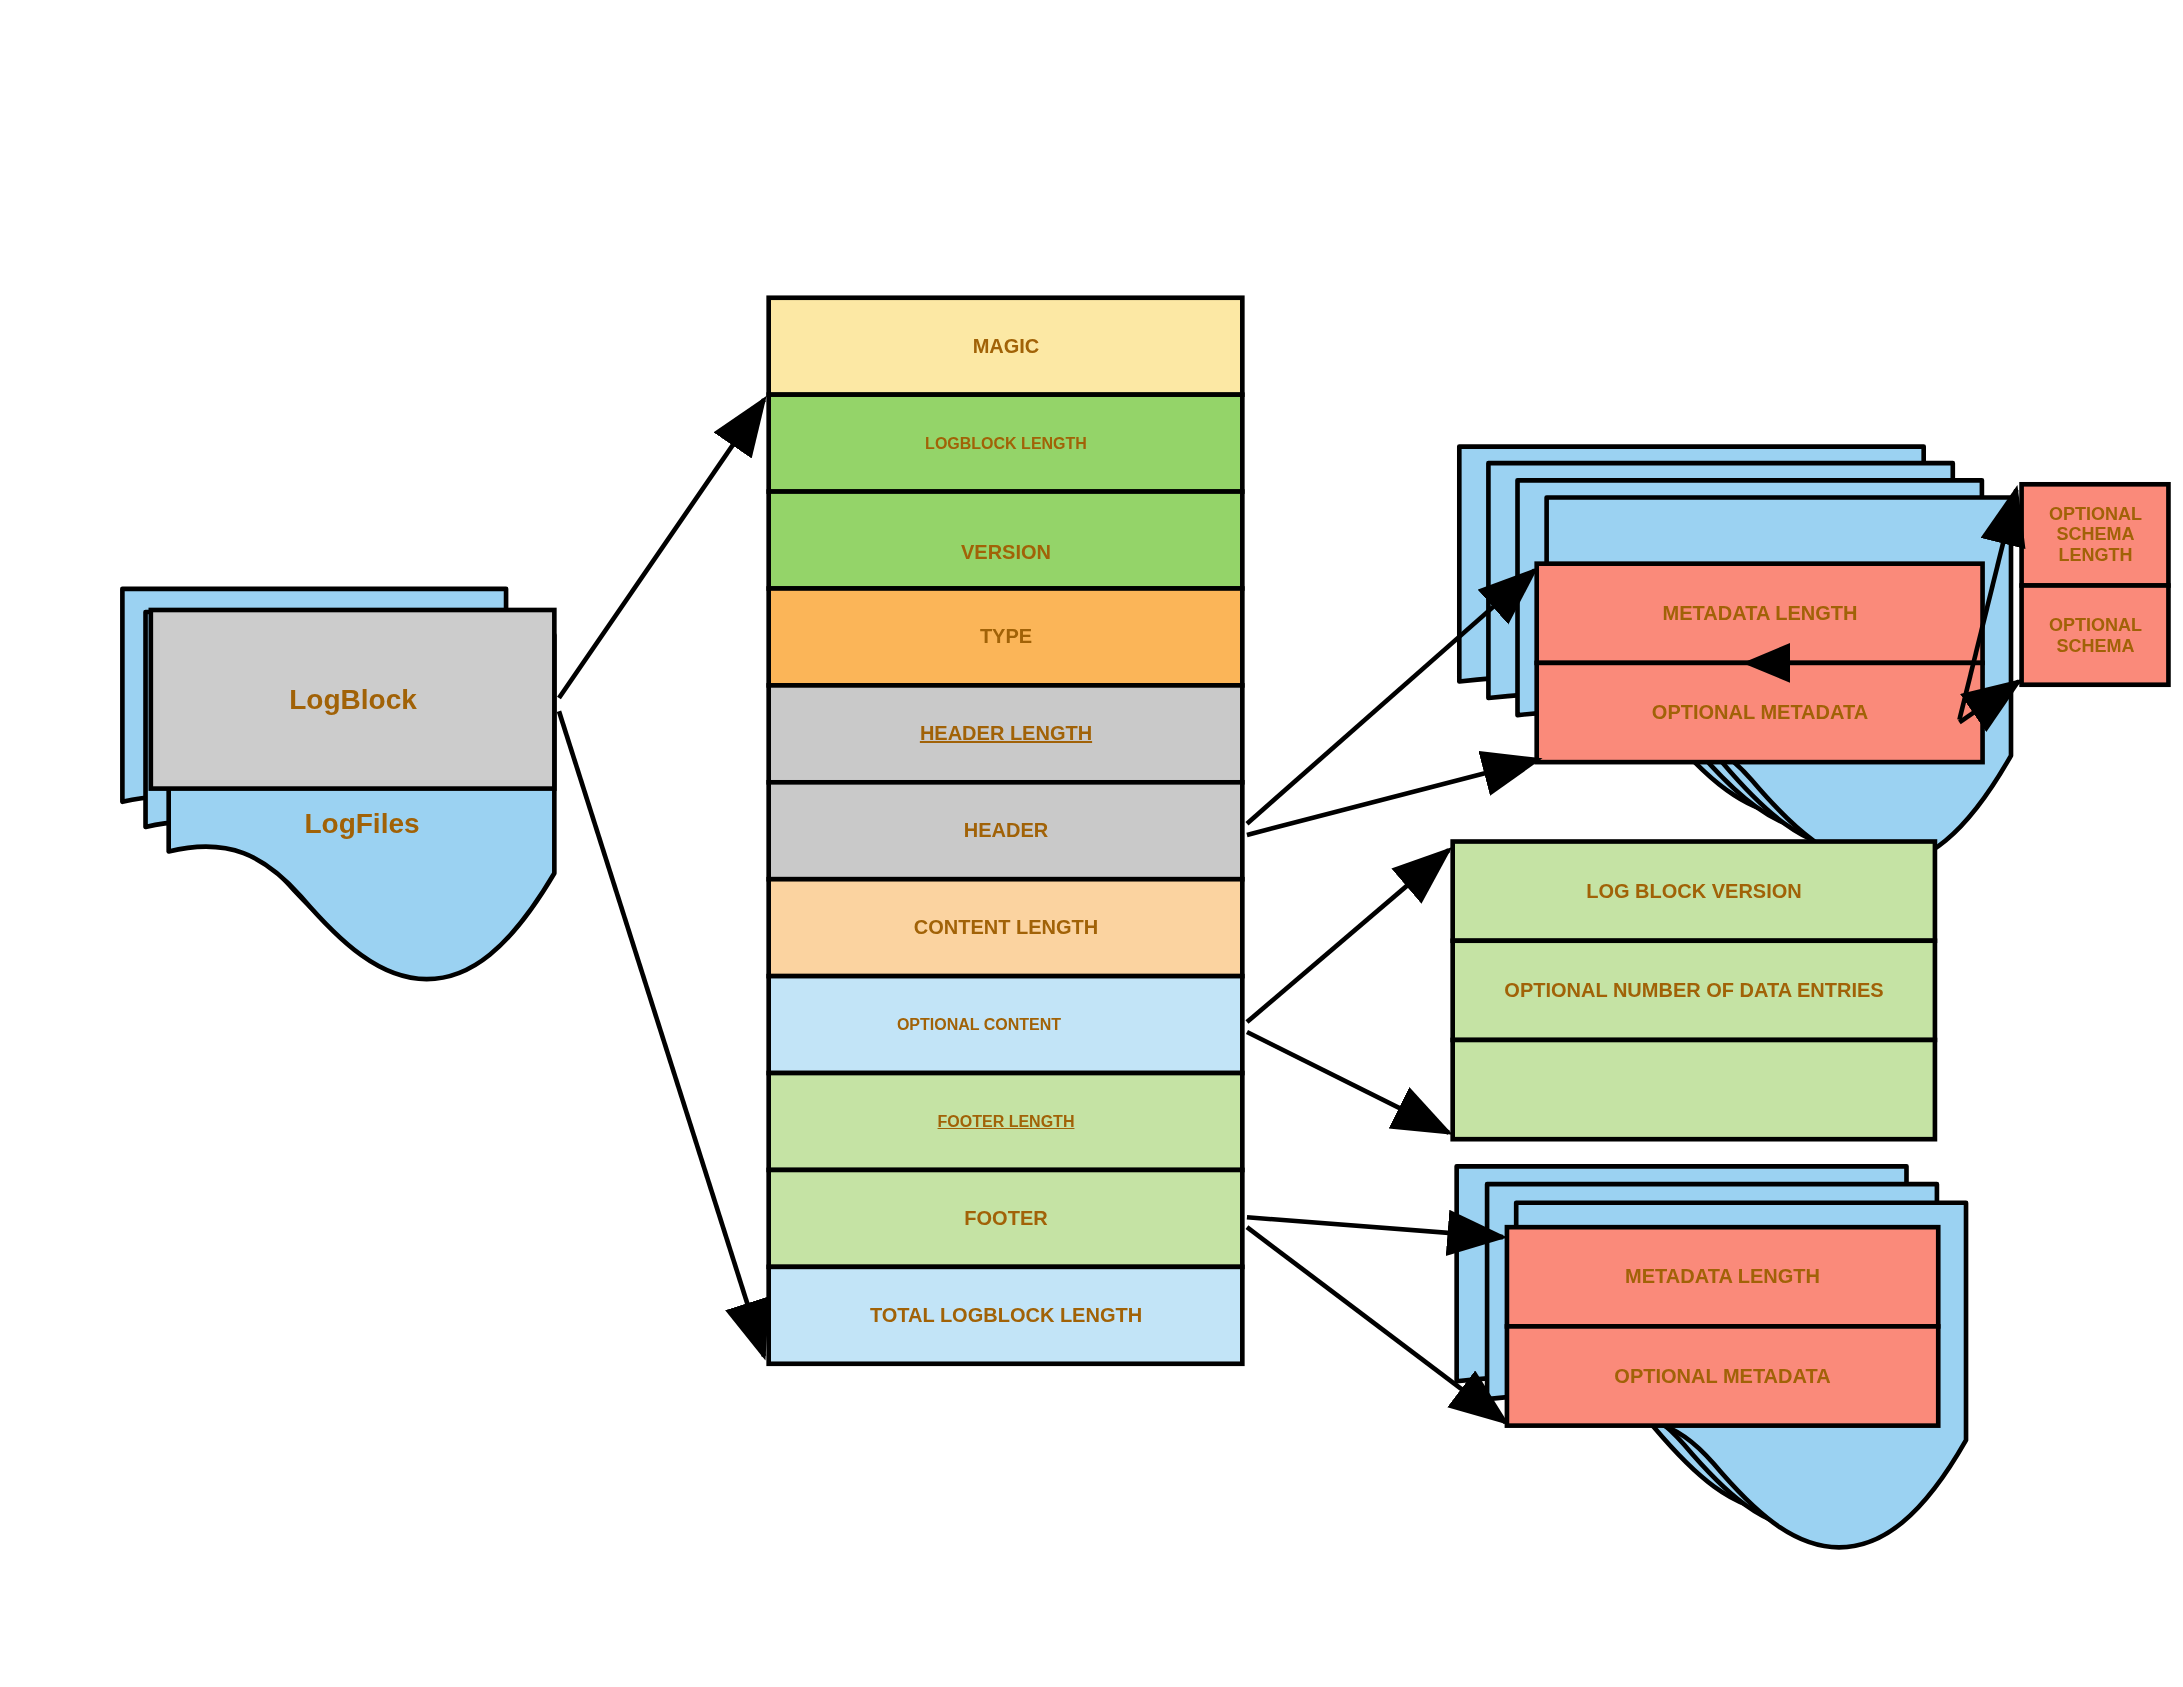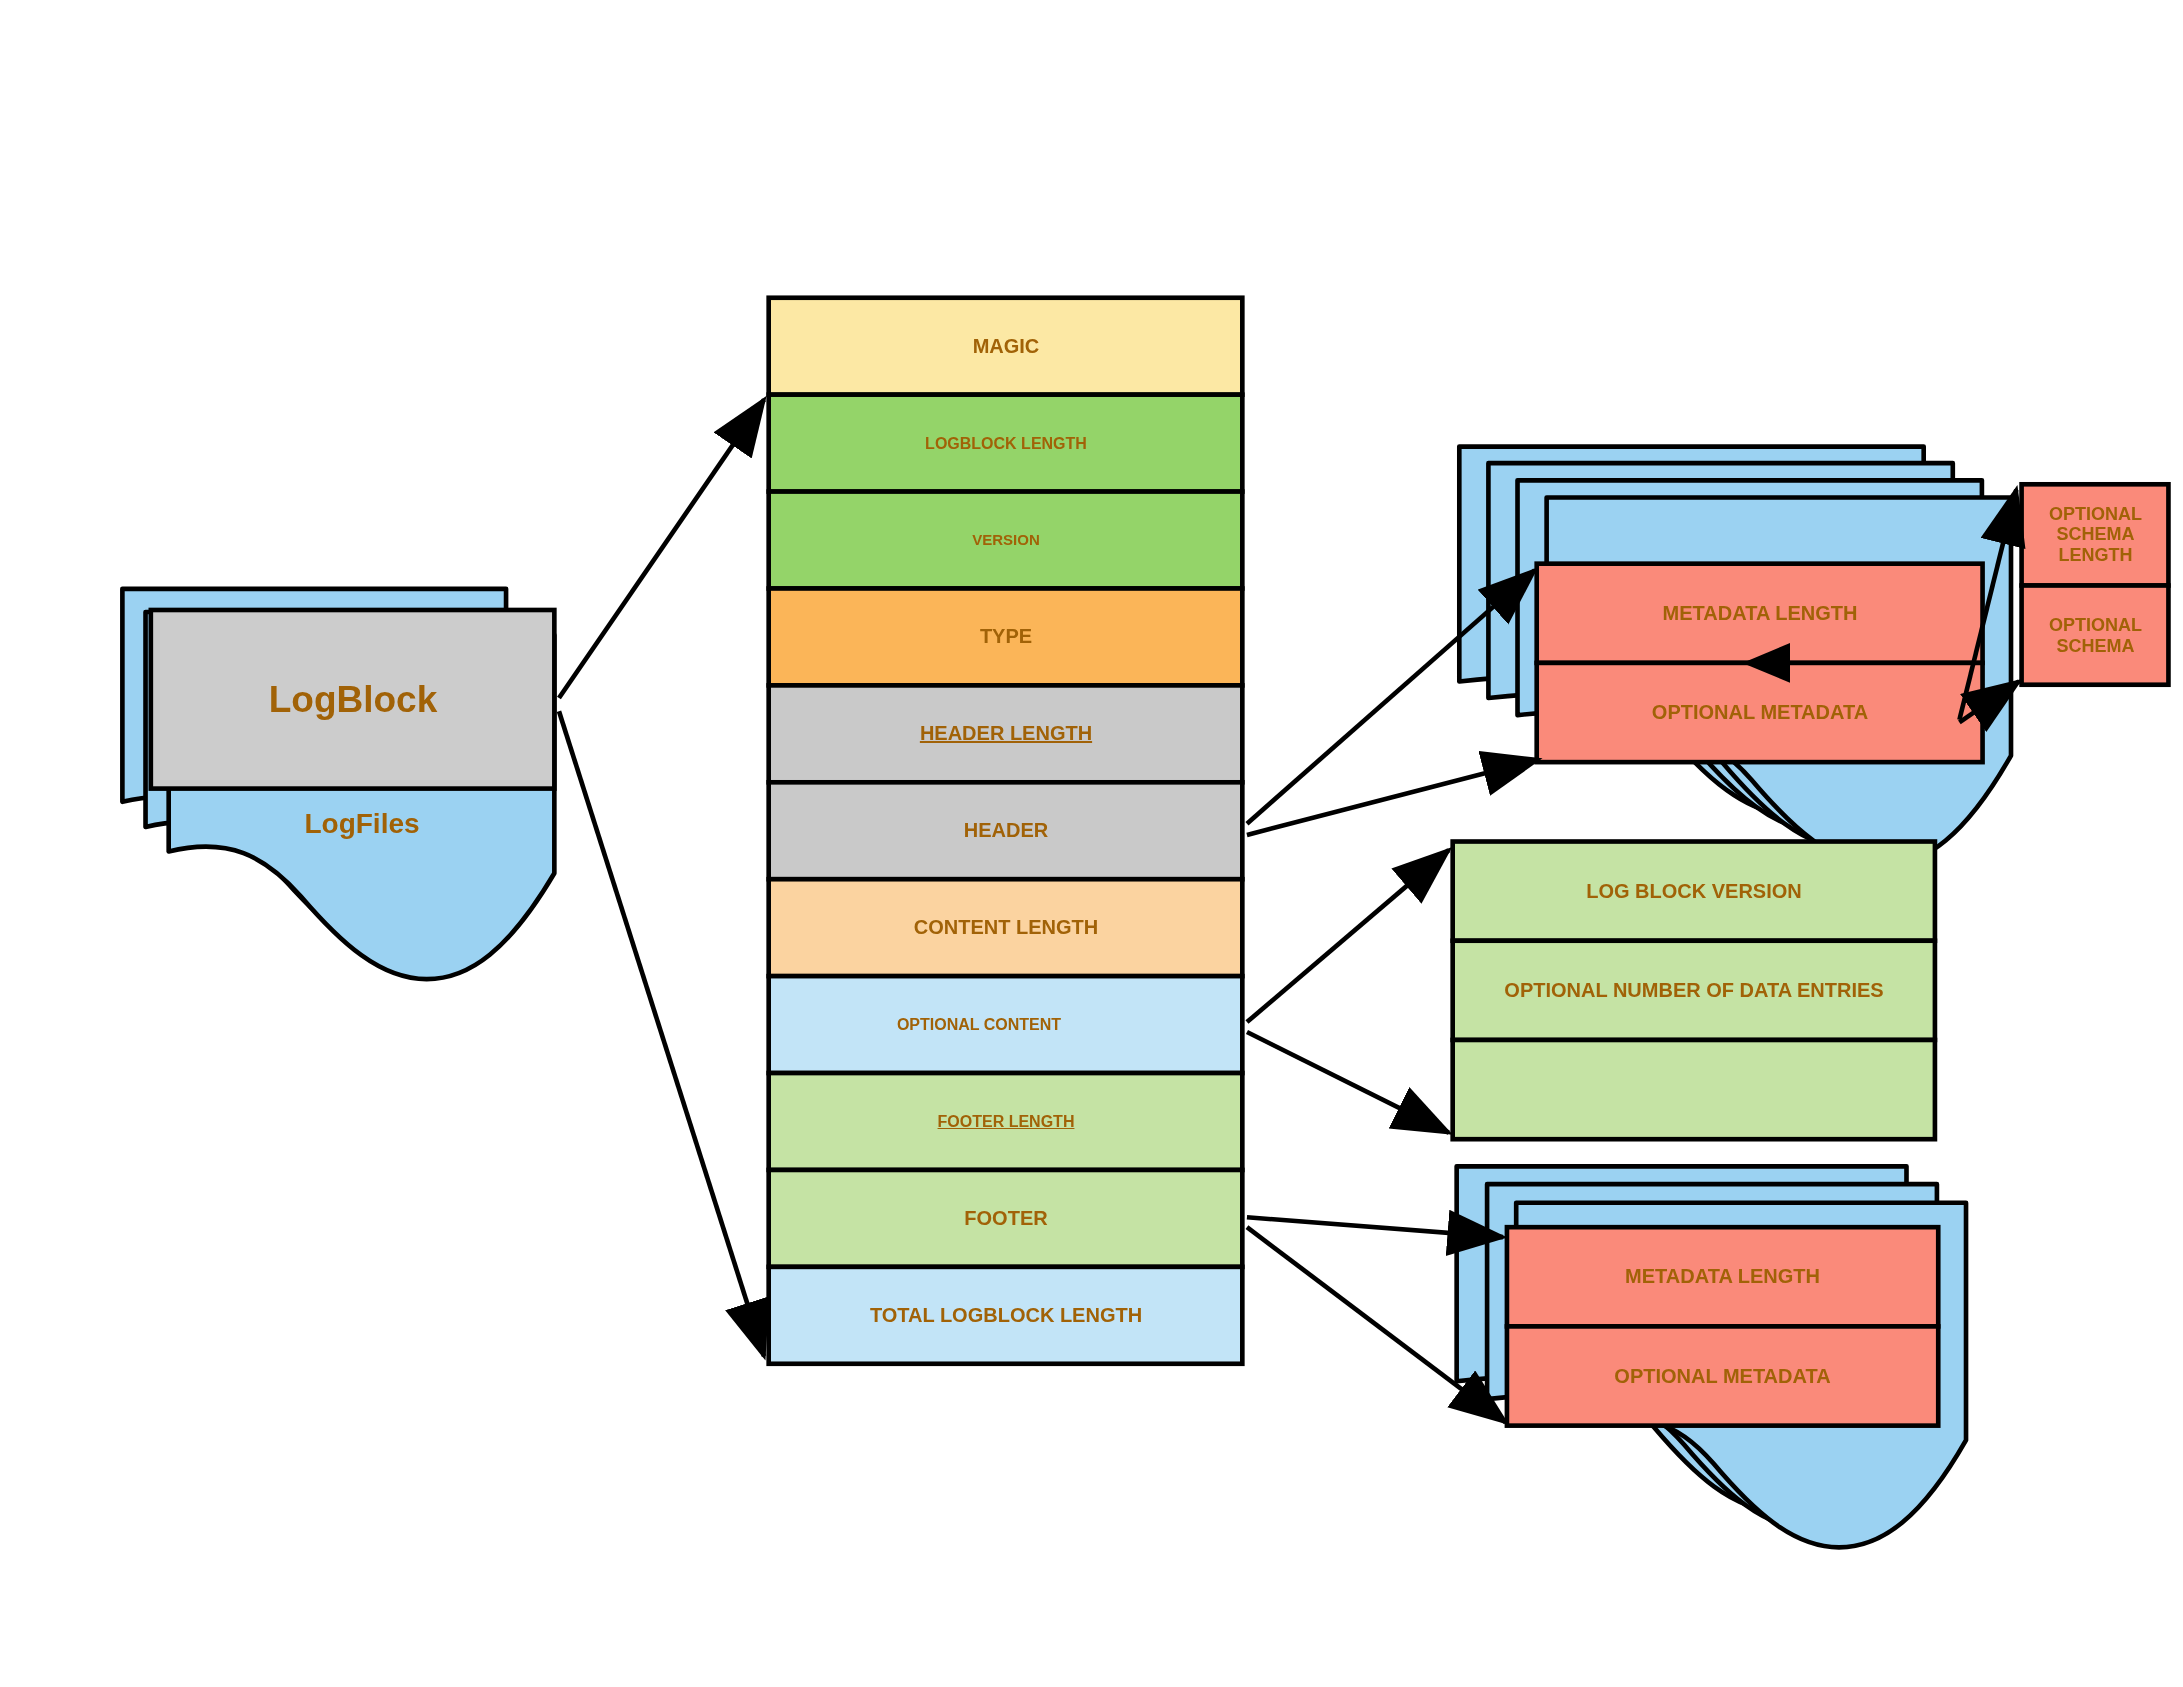--- a/index.html
+++ b/index.html
@@ -153,26 +153,26 @@
     </g>
 
     <g>
       <path d="M1885,1840 L2272,1870" fill="none" stroke="#000" stroke-width="7" marker-end="url(#ahs)"></path>
     </g>
     <g>
       <path d="M1885,1855 L2276,2150" fill="none" stroke="#000" stroke-width="7" marker-end="url(#ahs)"></path>
     </g>
   </svg>
 
-  <div class="lbl" style="left:151px;top:610px;width:404px;height:179px;font-size:37px;">LogBlock</div>
+  <div class="lbl" style="left:151px;top:610px;width:404px;height:179px;font-size:28px;">LogBlock</div>
   <div class="lbl" style="left:169px;top:791px;width:386px;height:66px;font-size:28px;">LogFiles</div>
 
   <div class="lbl" style="left:769px;top:298px;width:474px;height:97px;font-size:20px;">MAGIC</div>
   <div class="lbl" style="left:769px;top:395px;width:474px;height:97px;font-size:16px;">LOGBLOCK LENGTH</div>
-  <div class="lbl" style="left:769px;top:492px;width:474px;height:97px;font-size:15px;">VERSION</div>
+  <div class="lbl" style="left:769px;top:504px;width:474px;height:97px;font-size:20px;">VERSION</div>
   <div class="lbl" style="left:769px;top:588px;width:474px;height:97px;font-size:20px;">TYPE</div>
   <div class="lbl" style="left:769px;top:685px;width:474px;height:97px;font-size:20px;text-decoration:underline;">HEADER LENGTH</div>
   <div class="lbl" style="left:769px;top:782px;width:474px;height:97px;font-size:20px;">HEADER</div>
   <div class="lbl" style="left:769px;top:879px;width:474px;height:97px;font-size:20px;text-align:center;">CONTENT LENGTH</div>
   <div class="lbl" style="left:742px;top:976px;width:474px;height:97px;font-size:16px;">OPTIONAL CONTENT</div>
   <div class="lbl" style="left:769px;top:1073px;width:474px;height:97px;font-size:16px;text-decoration:underline;">FOOTER LENGTH</div>
   <div class="lbl" style="left:769px;top:1170px;width:474px;height:97px;font-size:20px;">FOOTER</div>
   <div class="lbl" style="left:769px;top:1267px;width:474px;height:97px;font-size:20px;">TOTAL LOGBLOCK LENGTH</div>
 
   <div class="lbl" style="left:1537px;top:564px;width:446px;height:99px;font-size:20px;">METADATA LENGTH</div>

